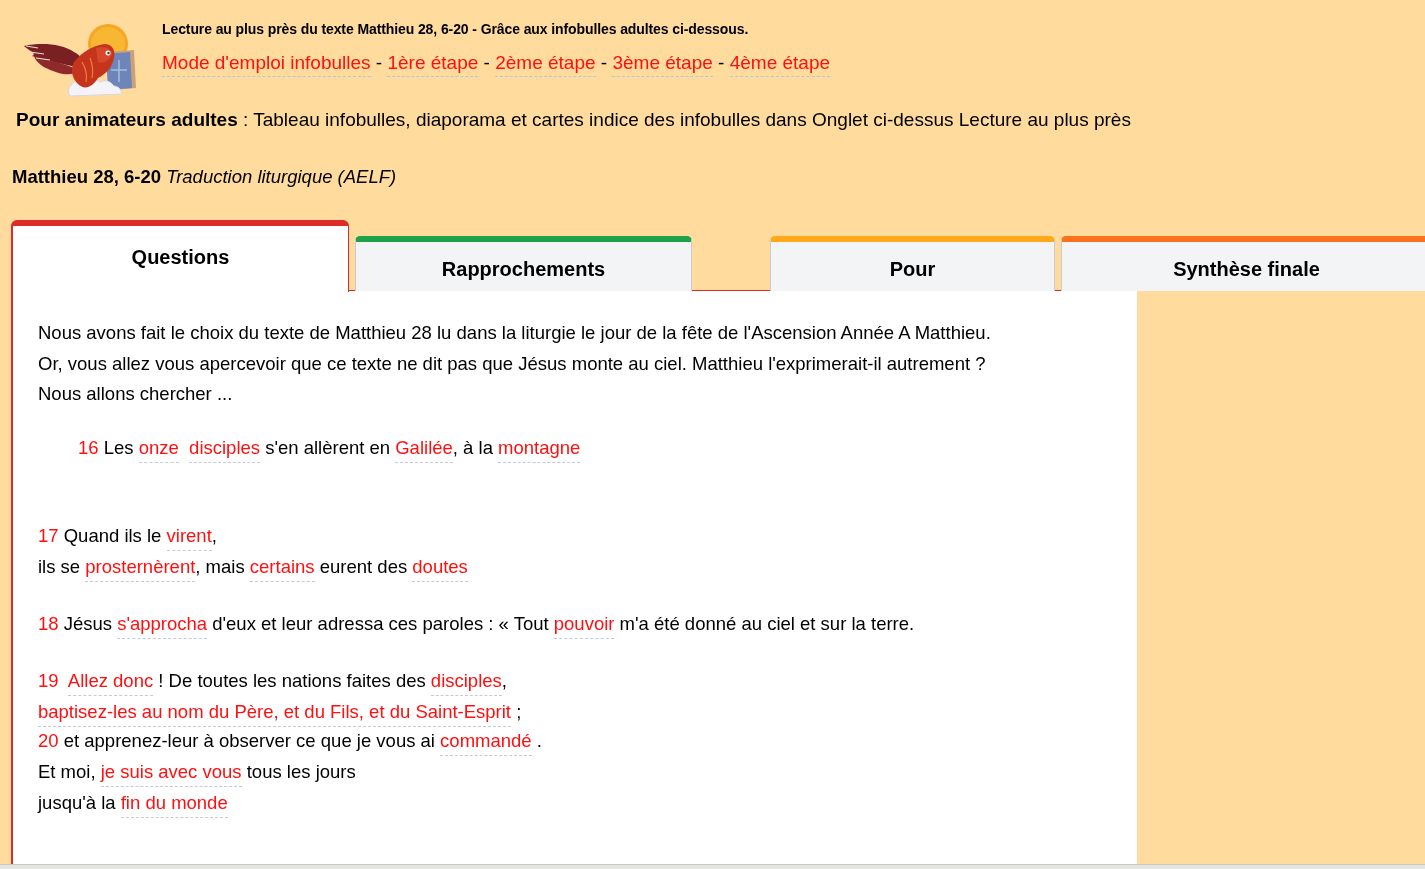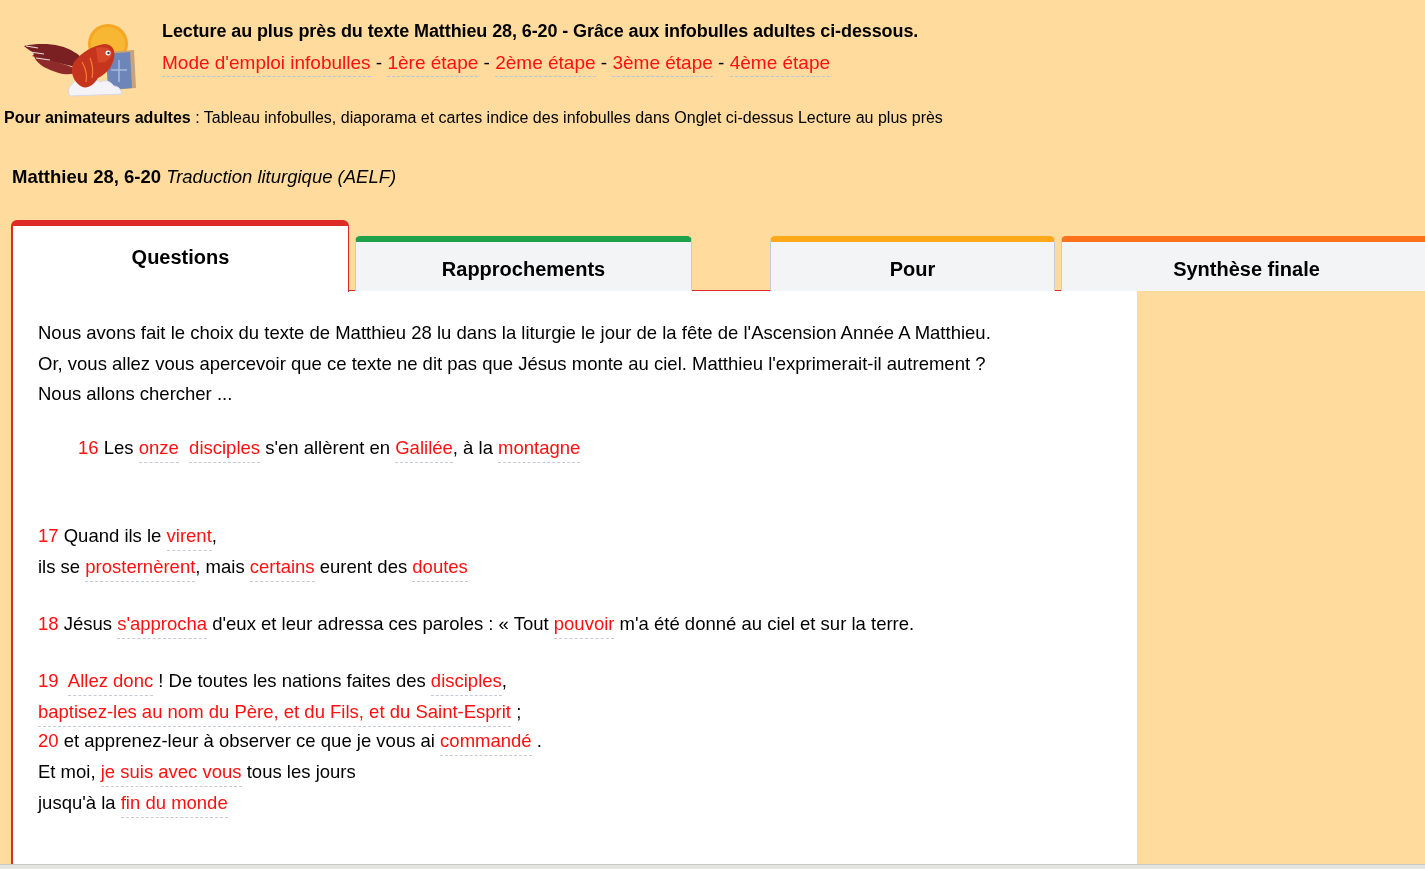--- a/index.html
+++ b/index.html
@@ -25,21 +25,21 @@
       position: absolute;
       left: 12px;
       top: 22px;
       width: 124px;
       height: 76px;
     }
     .title-line {
       position: absolute;
       left: 162px;
       top: 21px;
-      font-size: 18px;
+      font-size: 14px;
       font-weight: bold;
       letter-spacing: -0.1px;
       white-space: nowrap;
     }
     .links-line {
       position: absolute;
       left: 162px;
       top: 52px;
       font-size: 19px;
       white-space: nowrap;
@@ -49,23 +49,23 @@
       text-decoration: none;
       border-bottom: 1px dashed #b8c4d8;
       padding-bottom: 3px;
       cursor: pointer;
     }
     .links-line .sep {
       color: #000;
     }
     .animateurs {
       position: absolute;
-      left: 4px;
+      left: 16px;
       top: 109px;
-      font-size: 16px;
+      font-size: 19px;
       white-space: nowrap;
       text-align: right;
     }
     .animateurs b { font-weight: bold; }
     .ref-line {
       position: absolute;
       left: 12px;
       top: 166px;
       font-size: 18.5px;
       white-space: nowrap;

